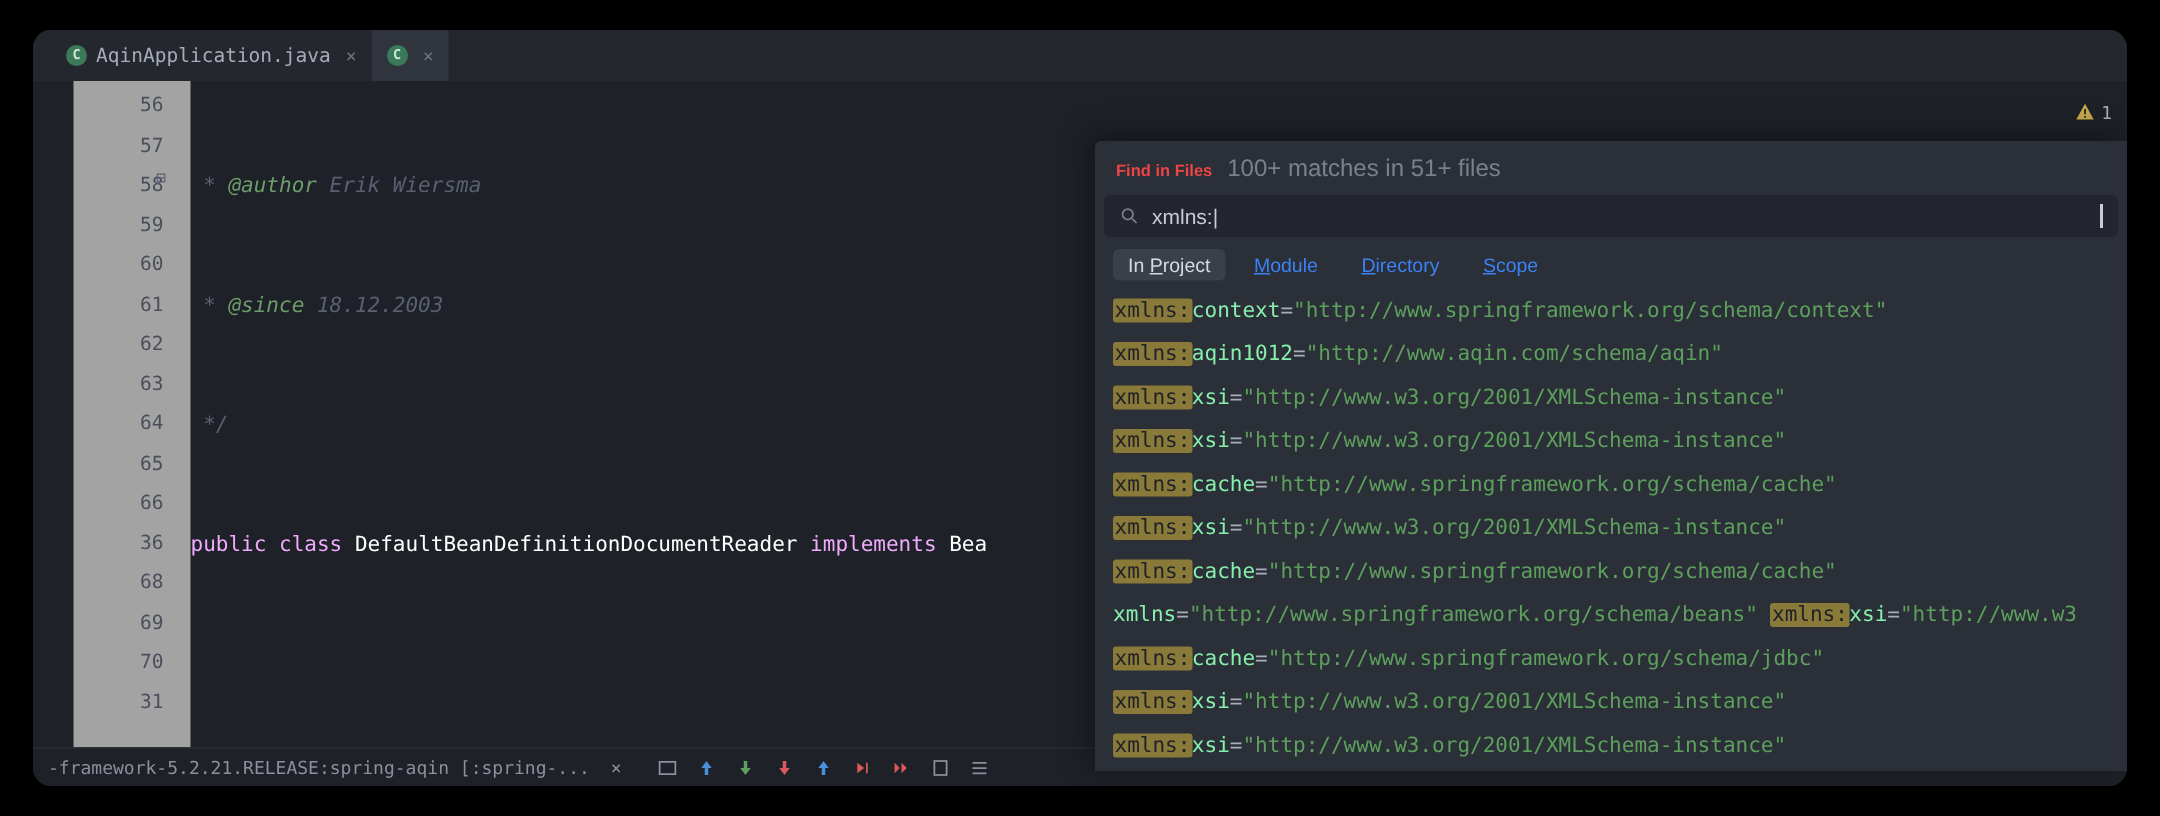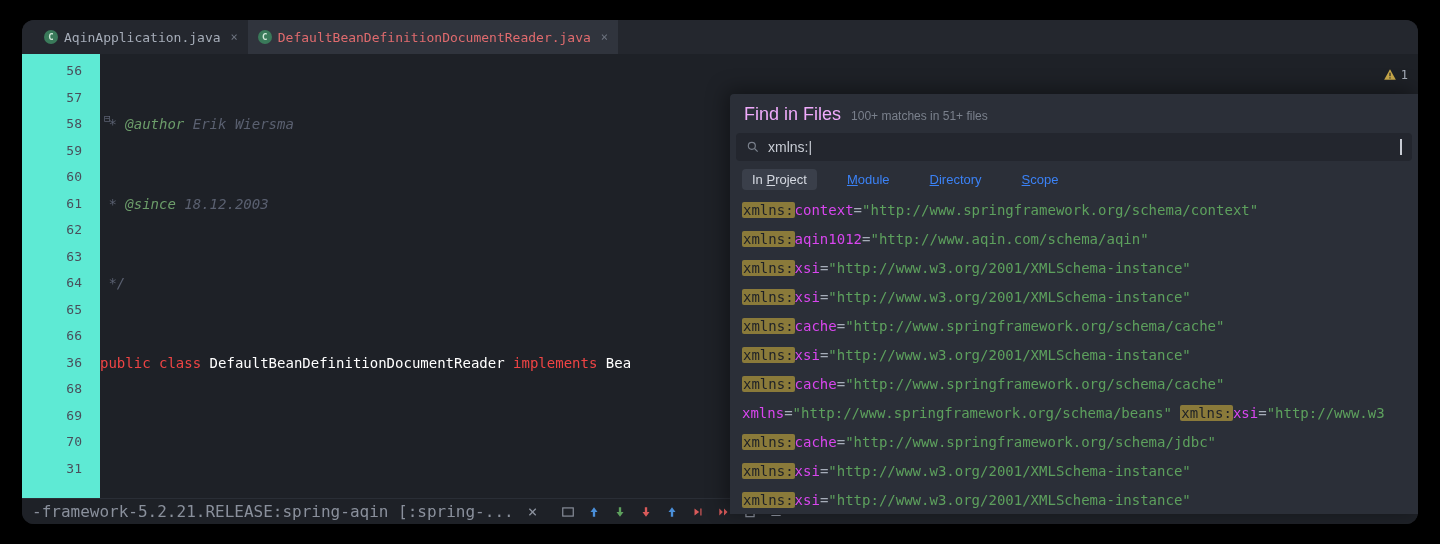--- a/index.html
+++ b/index.html
@@ -67,58 +67,59 @@
   }
   .warning-badge svg { width: 14px; height: 14px; }
   .editor-area {
     flex: 1;
     display: flex;
     overflow: hidden;
     position: relative;
   }
   .gutter {
     width: 78px;
-    background: #5eead4;
+    background: #a3a3a3;
     color: #4a4f5b;
     text-align: right;
     padding-right: 18px;
     font-size: 13px;
     line-height: 26.5px;
     padding-top: 4px;
+    margin-left: 27px;
   }
   .gutter .ln { height: 26.5px; }
   .fold-marker {
     position: absolute;
     left: 82px;
     top: 58px;
     color: #5a6070;
     font-size: 11px;
   }
   .code {
     flex: 1;
     font-size: 14px;
     line-height: 26.5px;
     padding-top: 4px;
     white-space: pre;
     color: #a6adb9;
   }
   .code .row { height: 26.5px; }
-  .kw-orange { color: #ef4444; }
+  .kw-orange { color: #f0abfc; }
   .comment { color: #5a6070; font-style: italic; }
   .doctag { color: #6c9d6a; font-style: italic; }
   .type { color: #ffffff; }
   .status-bar {
     height: 26px;
     background: #1e2127;
     border-top: 1px solid #2a2e36;
     display: flex;
     align-items: center;
     padding: 0 10px;
     color: #8a909c;
-    font-size: 16px;
+    font-size: 12px;
     gap: 14px;
   }
   .status-bar .path { flex: 0 0 auto; }
   .status-icons {
     display: flex;
     gap: 12px;
     align-items: center;
     margin-left: 10px;
   }
   .status-icons svg { width: 14px; height: 14px; }
@@ -134,22 +135,22 @@
     display: flex;
     flex-direction: column;
     overflow: hidden;
   }
   .find-header {
     padding: 10px 14px 8px;
     display: flex;
     align-items: baseline;
     gap: 10px;
   }
-  .find-title { color: #f0abfc; font-size: 18px; font-family: -apple-system, sans-serif; }
-  .find-count { color: #7a808c; font-size: 12px; font-family: -apple-system, sans-serif; }
+  .find-title { color: #ef4444; font-size: 11px; font-family: -apple-system, sans-serif; font-weight: bold; }
+  .find-count { color: #7a808c; font-size: 16px; font-family: -apple-system, sans-serif; }
   .find-input-row {
     display: flex;
     align-items: center;
     background: #23262e;
     margin: 0 6px;
     border-radius: 4px;
     padding: 6px 10px;
     gap: 8px;
   }
   .find-input-row svg { width: 14px; height: 14px; }
@@ -158,21 +159,21 @@
     background: transparent;
     border: none;
     color: #c8ccd4;
     font-size: 14px;
     outline: none;
     font-family: -apple-system, sans-serif;
   }
   .find-input::after { content: '|'; color:#c8ccd4; }
   .scope-tabs {
     display: flex;
-    gap: 20px;
+    gap: 9px;
     padding: 8px 12px 6px;
     font-family: -apple-system, sans-serif;
     font-size: 13px;
   }
   .scope-tab {
     padding: 3px 10px;
     border-radius: 4px;
     color: #3b82f6;
     cursor: pointer;
   }
@@ -184,41 +185,40 @@
     font-size: 14px;
     line-height: 29px;
   }
   .result-row {
     padding: 0 12px;
     white-space: nowrap;
     color: #5da05d;
     cursor: pointer;
   }
   .match-hl { background: #8a7a3a; color: #1e2127; border-radius: 2px; padding: 0 1px; }
-  .attr { color: #d946ef; }
+  .attr { color: #86efac; }
   .eq { color: #a6adb9; }
   .val { color: #5da05d; }
   .tagopen { color: #a6adb9; }
   .cursor-bar { border-right: 2px solid #c8ccd4; animation: blink 1s step-end infinite; }
   @keyframes blink { 50% { border-color: transparent; } }
 </style>
 </head>
 <body>
 
 <div class="ide-window">
 
   <div class="tabs-bar">
     <div class="tab tab-inactive">
       <span class="tab-icon">C</span>
       <span>AqinApplication.java</span>
       <span class="tab-close">×</span>
     </div>
     <div class="tab tab-active">
       <span class="tab-icon">C</span>
-      <span>DefaultBeanDefinitionDocumentReader.java</span>
       <span class="tab-close">×</span>
     </div>
   </div>
 
   <div class="warning-badge">
     <svg viewBox="0 0 24 24">
         <path fill="#c9a94a" d="M12 2 L22 20 L2 20 Z"></path>
         <rect x="11" y="8" width="2" height="6" fill="#1e2127"></rect>
         <rect x="11" y="16" width="2" height="2" fill="#1e2127"></rect>
       </svg>

